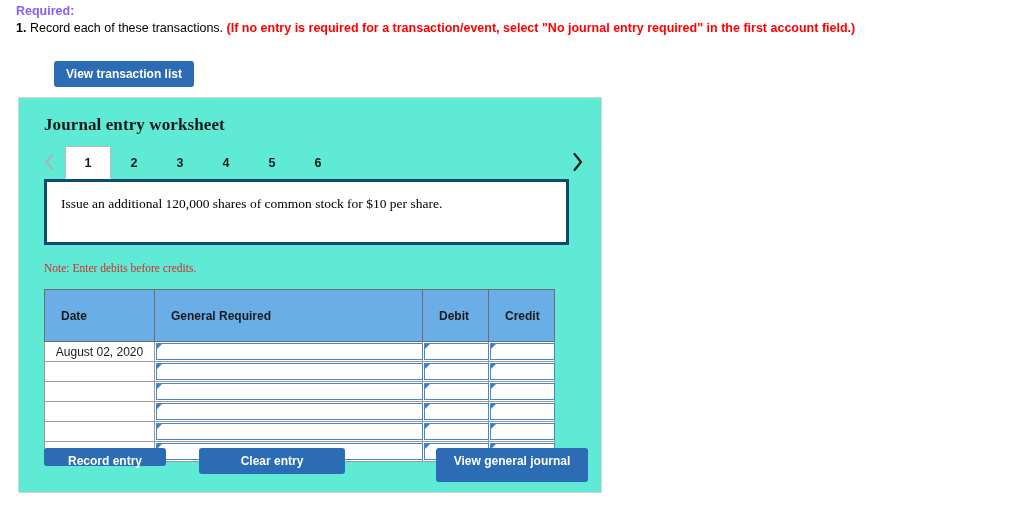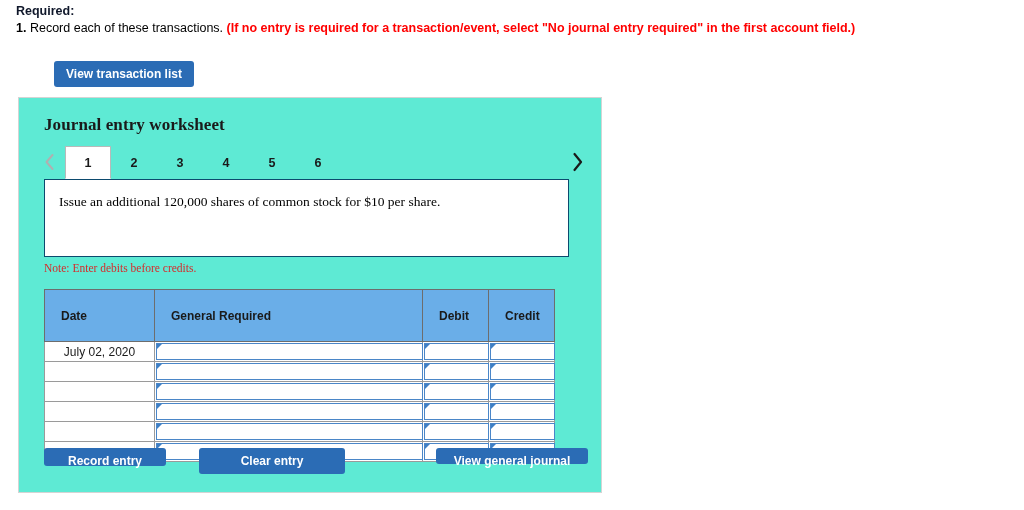--- a/index.html
+++ b/index.html
@@ -21,21 +21,21 @@
   .required-block {
     position: absolute;
     left: 16px;
     top: 4px;
     width: 990px;
   }
   .required-title {
     font-weight: bold;
     font-size: 12.5px;
     line-height: 15px;
-    color: #0f172a;
+    color: #8b5cf6;
   }
   .required-line {
     font-size: 12.5px;
     line-height: 16px;
     margin-top: 1px;
     color: #000;
   }
   .required-line .num {
     font-weight: bold;
   }
@@ -143,23 +143,23 @@
     position: relative;
     z-index: 3;
   }
 
   
   .desc-box {
     position: absolute;
     left: 25px;
     top: 81px;
     width: 525px;
-    height: 78px;
-    background: #ffffff;
-    border: 1px solid #0c4a6e;
+    height: 66px;
+    background: #ffffff;
+    border: 3px solid #0c4a6e;
     box-sizing: border-box;
     padding-left: 28px;
   }
   .desc-text {
     position: absolute;
     left: 14px;
     top: 13px;
     right: 10px;
     font-family: "Liberation Serif", serif;
     font-size: 13.5px;
@@ -254,21 +254,21 @@
     top: 350px;
     width: 146px;
     height: 26px;
     line-height: 26px;
   }
   .btn-viewgj {
     position: absolute;
     left: 417px;
     top: 350px;
     width: 152px;
-    height: 16px;
+    height: 34px;
     line-height: 26px;
   }
 </style>
 </head>
 <body>
 
 <div class="required-block">
   <div class="required-title">Required:</div>
   <div class="required-line">
     <span class="num">1.</span>
@@ -334,21 +334,21 @@
     <thead>
       <tr>
         <th>Date</th>
         <th>General Required</th>
         <th>Debit</th>
         <th>Credit</th>
       </tr>
     </thead>
     <tbody>
       <tr>
-        <td class="date-cell">July 02, 2020</td>
+        <td class="date-cell">August 02, 2020</td>
         <td class="cell-wrap">
           <span class="cell-input"></span>
         </td>
         <td class="cell-wrap">
           <span class="cell-input"></span>
         </td>
         <td class="cell-wrap">
           <span class="cell-input"></span>
         </td>
       </tr>

